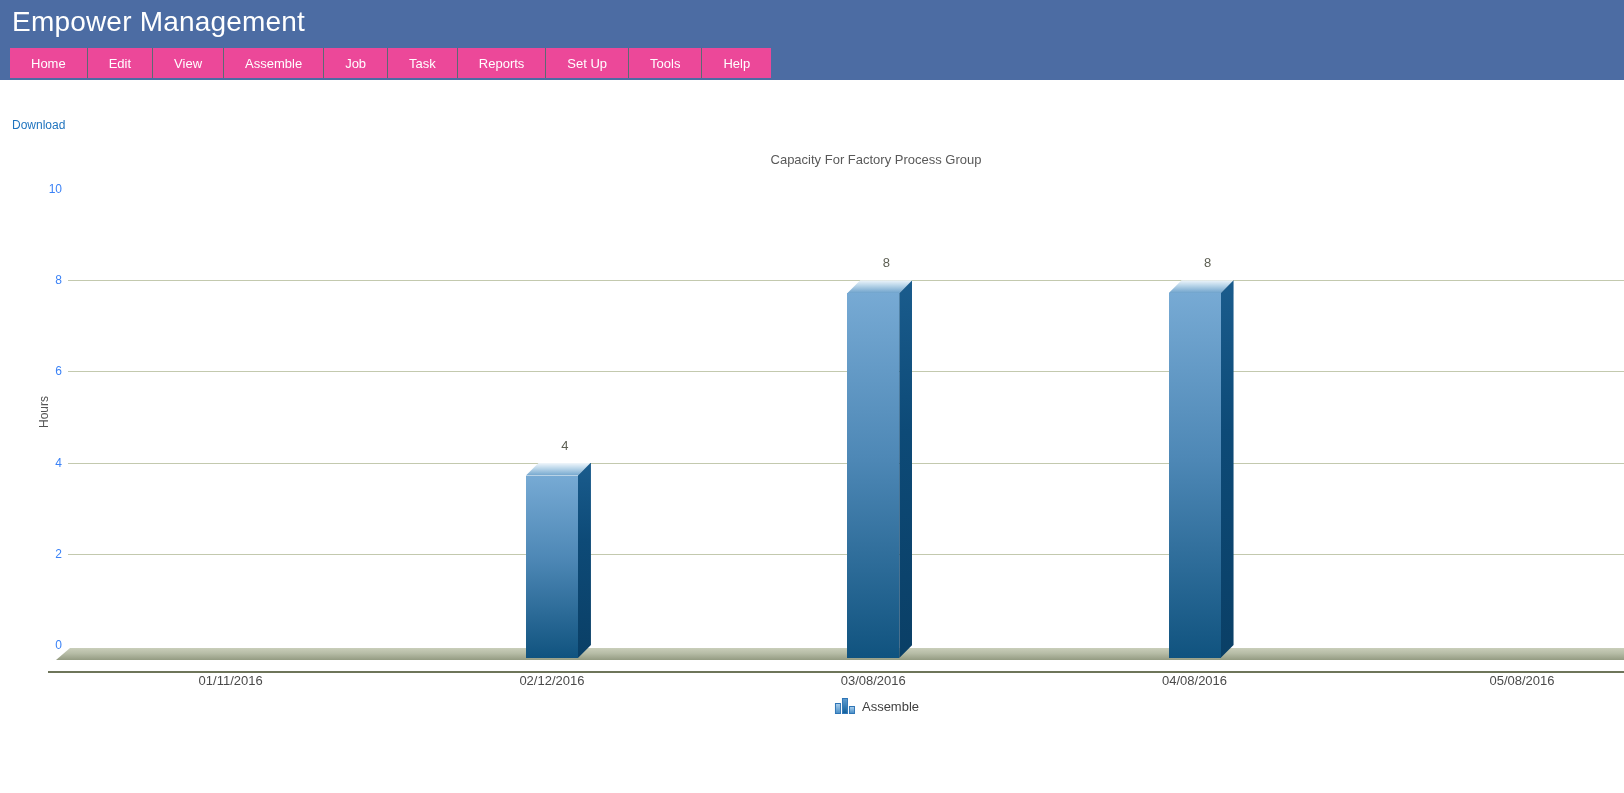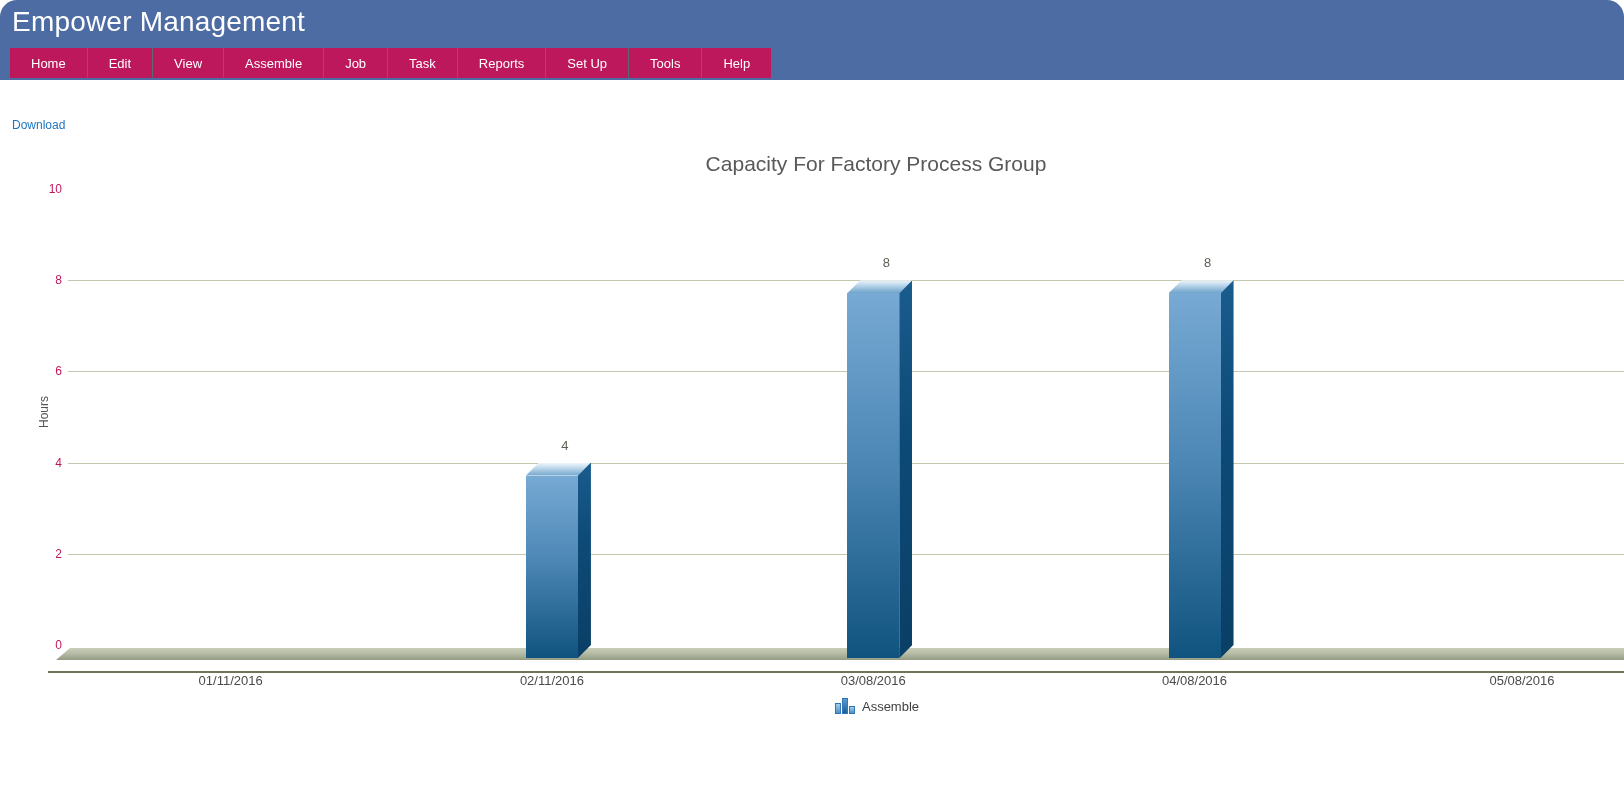--- a/index.html
+++ b/index.html
@@ -1,40 +1,40 @@
 <!DOCTYPE html>
 <html><head>
 <meta charset="utf-8">
 <style>
   html,body{margin:0;padding:0;background:#fff;}
   .page{position:relative;width:1624px;height:793px;overflow:hidden;background:#fff;
-        font-family:"Liberation Sans", sans-serif;border-radius:17px;}
+        font-family:"Liberation Sans", sans-serif;}
 
   
   .app-header{position:absolute;left:0;top:0;width:100%;height:80px;background:#4c6ca3;}
   .app-title{position:absolute;left:12px;top:6px;margin:0;color:#ffffff;font-size:28px;
              font-weight:500;letter-spacing:.2px;}
   .main-menu{position:absolute;left:10px;top:48px;height:30px;display:flex;
-             background:#be185d;list-style:none;margin:0;padding:0;}
+             background:#ec4899;list-style:none;margin:0;padding:0;}
   .main-menu li{display:flex;align-items:center;justify-content:center;height:30px;
                 padding:0 21px;color:#ffffff;font-size:13px;cursor:pointer;white-space:nowrap;}
   .main-menu li + li{border-left:1px solid #5c6975;}
 
   
   .download-link{position:absolute;left:12px;top:118px;color:#1e73be;font-size:12px;
                  text-decoration:none;cursor:pointer;}
 
   
   .chart{position:absolute;left:0;top:0;width:1624px;height:793px;pointer-events:none;}
   .chart-title{position:absolute;left:876px;top:152px;transform:translateX(-50%);
-               color:#595959;font-size:21px;white-space:nowrap;}
+               color:#595959;font-size:13px;white-space:nowrap;}
   .y-axis-title{position:absolute;left:14px;top:405px;width:60px;color:#545454;font-size:12px;
                 transform:rotate(-90deg);transform-origin:center;text-align:center;}
   .gridline{position:absolute;left:68px;width:calc(100% - 68px);height:1px;background:#c3c9ae;}
-  .ytick{position:absolute;left:22px;width:40px;text-align:right;color:#be185d;font-size:12px;
+  .ytick{position:absolute;left:22px;width:40px;text-align:right;color:#3b82f6;font-size:12px;
          line-height:16px;}
   .xtick{position:absolute;width:120px;margin-left:-60px;text-align:center;color:#4a4a4a;
          font-size:13px;line-height:16px;}
 
   .platform-top{position:absolute;left:56px;right:0;top:648px;height:12px;
                 background:linear-gradient(180deg,#c9ceba 0%,#b6bca6 45%,#949b82 100%);
                 -webkit-clip-path:polygon(14px 0,100% 0,100% 100%,0 100%);
                 clip-path:polygon(14px 0,100% 0,100% 100%,0 100%);}
   .platform-front{position:absolute;left:48px;right:0;top:660px;height:12px;
                 background:linear-gradient(180deg,#b5bba3 0%,#a2a98f 50%,#7b826
@@ -99,21 +99,21 @@
         <div class="gridline" style="top: 553.8px;"></div>
         <div class="ytick" style="top: 545.8px;">2</div>
         <div class="gridline" style="top: 462.6px;"></div>
         <div class="ytick" style="top: 454.6px;">4</div>
         <div class="gridline" style="top: 371.4px;"></div>
         <div class="ytick" style="top: 363.4px;">6</div>
         <div class="gridline" style="top: 280.2px;"></div>
         <div class="ytick" style="top: 272.2px;">8</div>
         <div class="ytick" style="top: 181px;">10</div>
         <div class="xtick" style="left: 230.65px; top: 673px;">01/11/2016</div>
-        <div class="xtick" style="left: 551.95px; top: 673px;">02/11/2016</div>
+        <div class="xtick" style="left: 551.95px; top: 673px;">02/12/2016</div>
         <div class="xtick" style="left: 873.25px; top: 673px;">03/08/2016</div>
         <div class="xtick" style="left: 1194.55px; top: 673px;">04/08/2016</div>
         <div class="xtick" style="left: 1522px; top: 673px;">05/08/2016</div>
       </div>
 
     <div class="platform-top"></div>
     <div class="platform-front"></div>
     <div class="platform-edge"></div>
 
     <div id="bars">

